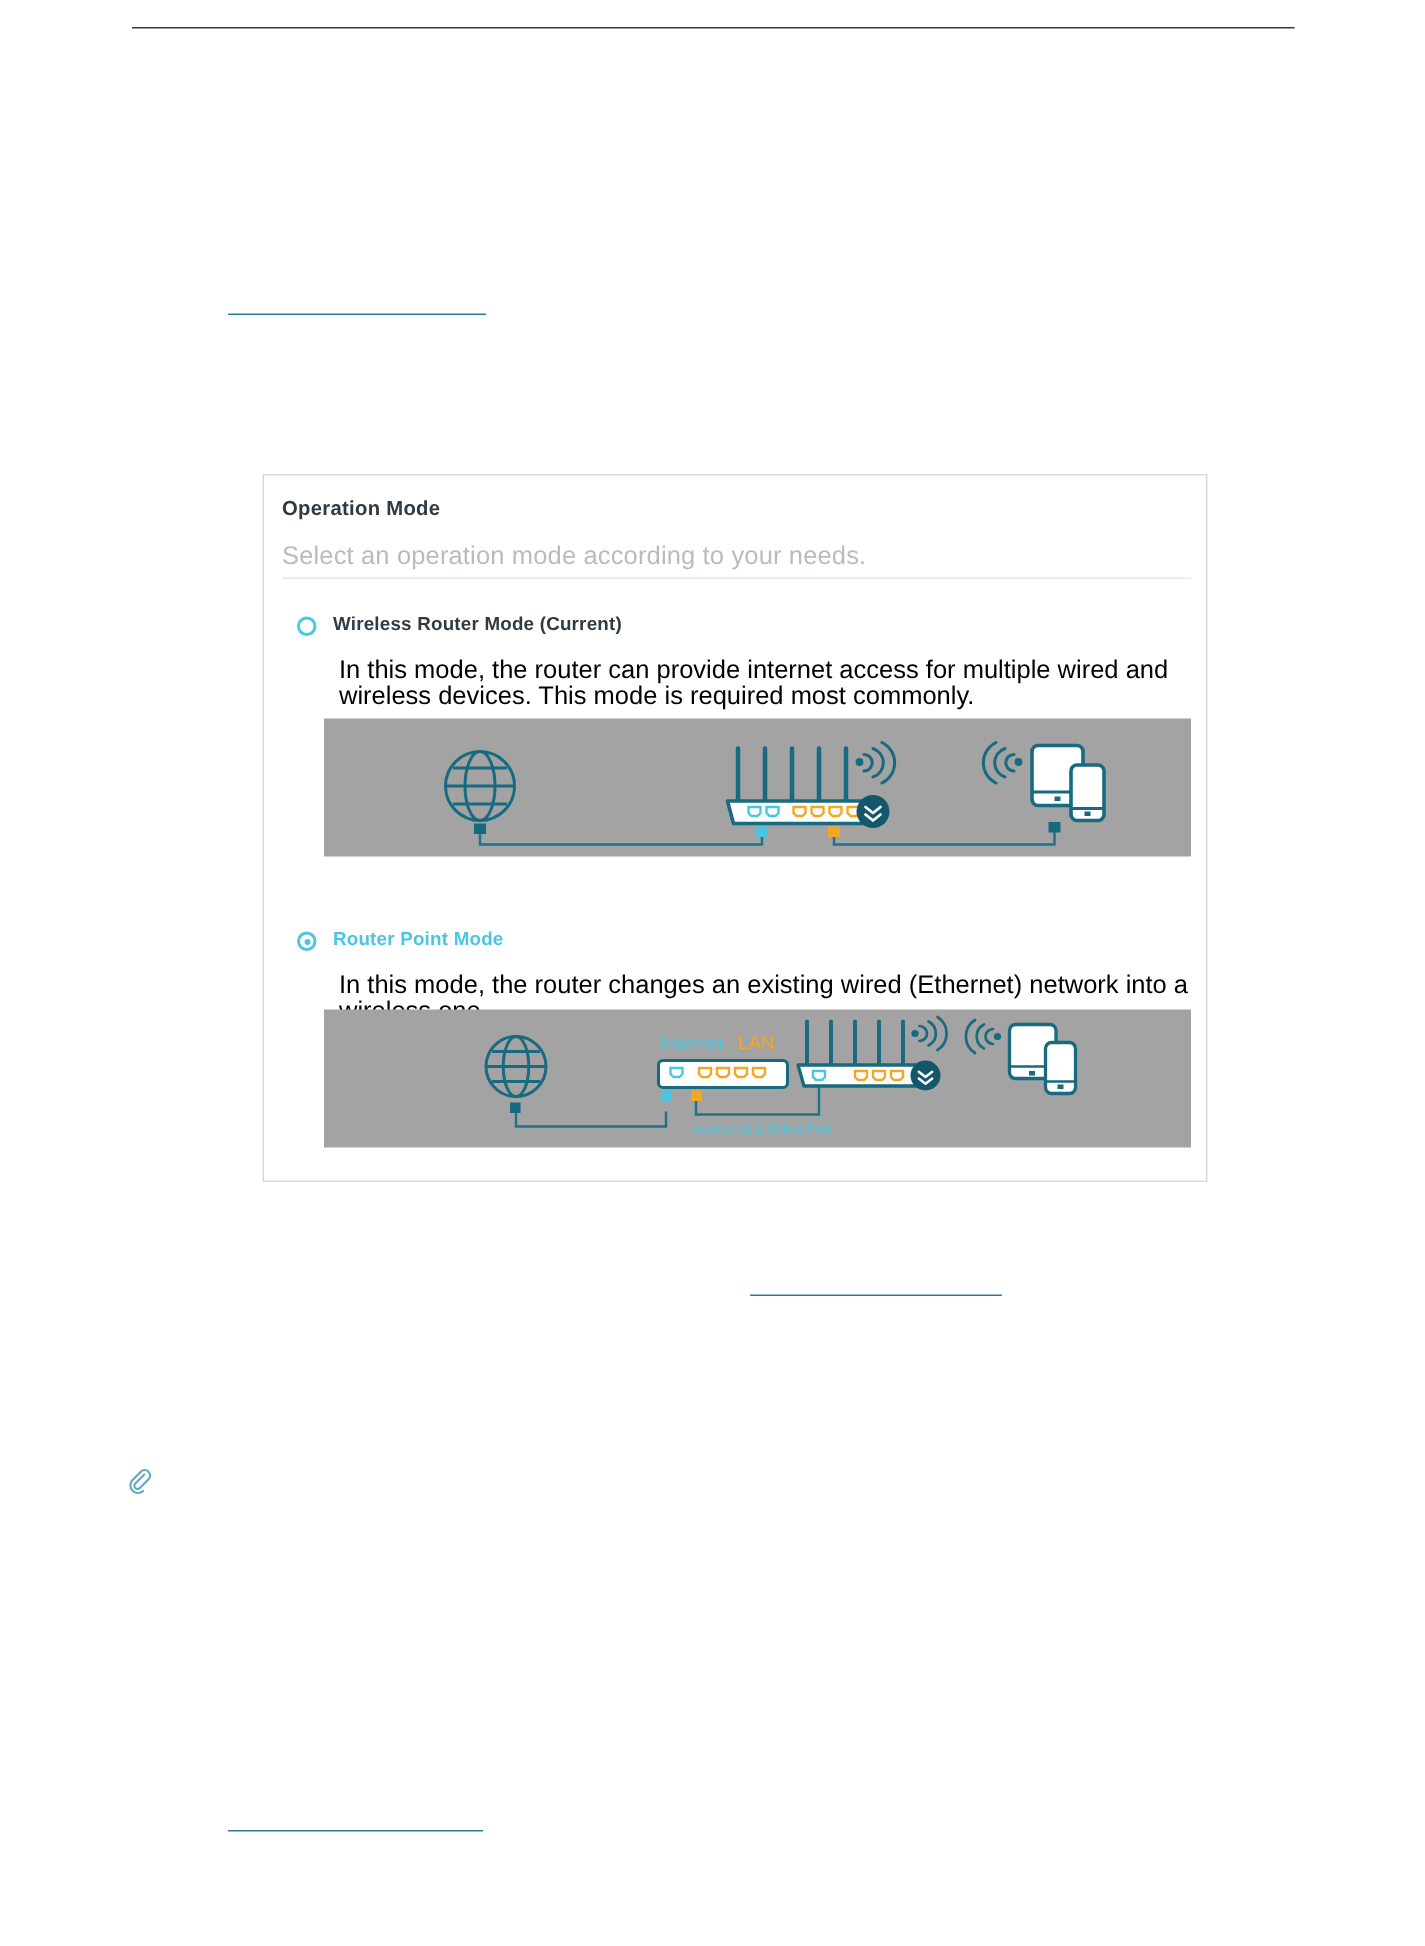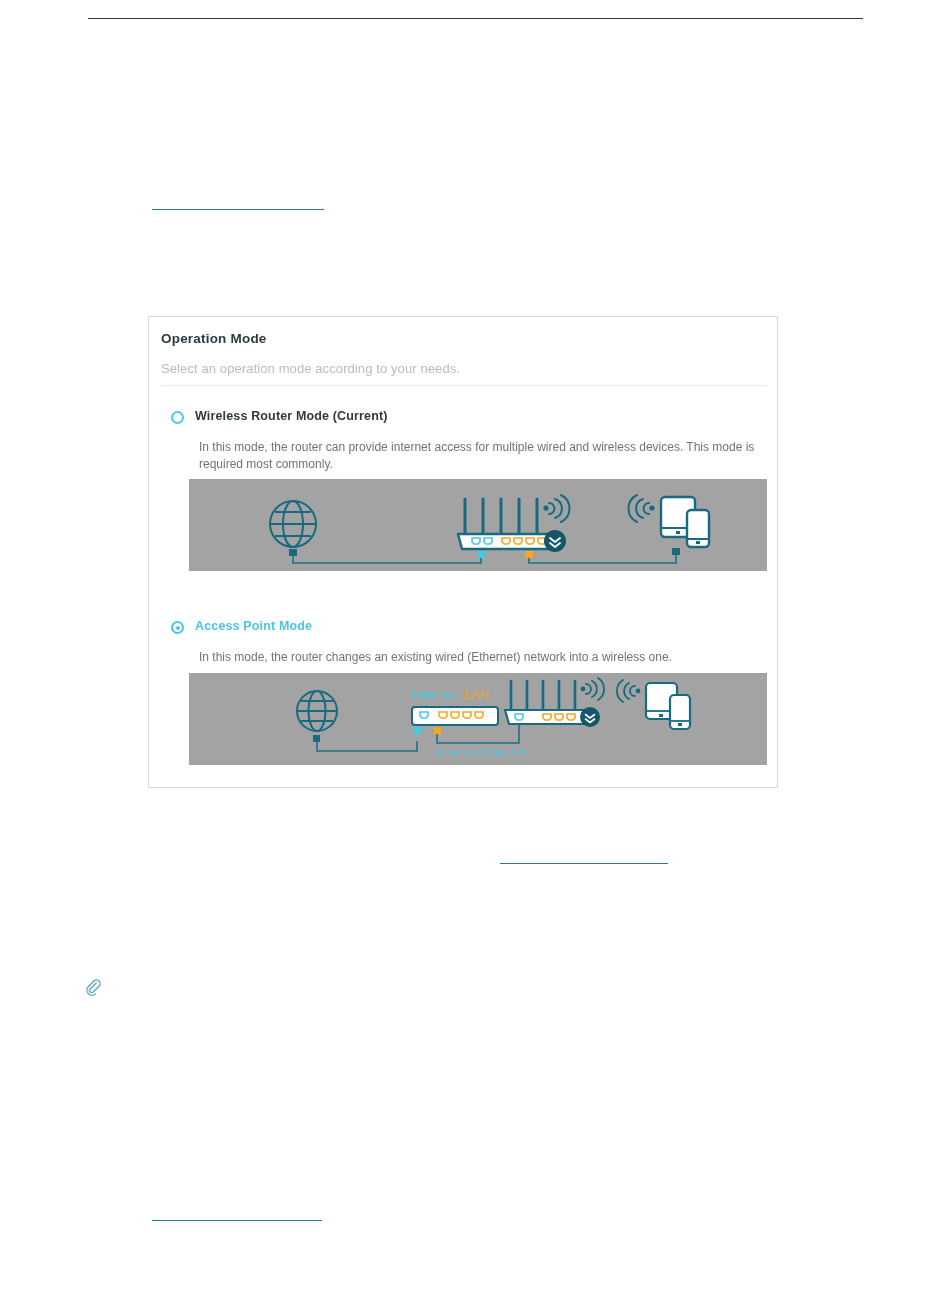--- a/index.html
+++ b/index.html
@@ -24,30 +24,30 @@
   }
   .link-1{left:152px;top:209px;width:172px;}
   .link-2{left:500px;top:863px;width:168px;}
   .link-3{left:152px;top:1220px;width:170px;}
 
   
   .clip{position:absolute;left:84px;top:978px;width:18px;height:18px;}
 
   
   .card{
-    position:absolute;left:148px;top:316px;width:630px;height:472px;
+    position:absolute;left:175px;top:316px;width:630px;height:472px;
     background:#ffffff;border:1px solid #d8dbdd;box-sizing:border-box;
   }
   .card-title{
     position:absolute;left:12px;top:14px;
     font-size:13.5px;font-weight:bold;color:#2f3a42;letter-spacing:.2px;
   }
   .card-sub{
     position:absolute;left:12px;top:44px;
-    font-size:13px;color:#b7bcc0;letter-spacing:.1px;
+    font-size:17px;color:#b7bcc0;letter-spacing:.1px;
   }
   .card-divider{
     position:absolute;left:12px;top:68px;width:606px;height:0;
     border-top:1px solid #e6e8ea;
   }
 
   
   .mode{position:absolute;left:12px;width:606px;}
   .mode-1{top:92px;}
   .mode-2{top:302px;}
@@ -65,21 +65,21 @@
   }
   .mode-label{
     position:absolute;left:34px;top:0;
     font-size:12.5px;font-weight:bold;letter-spacing:.15px;
   }
   .mode-1 .mode-label{color:#2f3a42;}
   .mode-2 .mode-label{color:#4ac6e3;}
 
   .mode-desc{
     position:absolute;left:38px;width:578px;
-    font-size:12px;line-height:16.5px;color:#737373;
+    font-size:17px;line-height:16.5px;color:#000000;
   }
   .mode-1 .mode-desc{top:30px;}
   .mode-2 .mode-desc{top:30px;}
 
   .diagram{
     position:absolute;left:28px;width:578px;
     background:#a3a3a3;
   }
   .mode-1 .diagram{top:70px;height:92px;}
   .mode-2 .diagram{top:54px;height:92px;}
@@ -181,21 +181,21 @@
           <line x1="498" y1="60" x2="520" y2="60" stroke="#176a7f" stroke-width="2"></line>
           <rect x="507" y="62" width="4" height="3" fill="#176a7f"></rect>
           <rect x="483" y="69" width="8" height="7" fill="#176a7f"></rect>
         </svg>
       </div>
     </div>
 
     <div class="mode mode-2">
       <div class="mode-head">
         <span class="radio on"></span>
-        <span class="mode-label">Access Point Mode</span>
+        <span class="mode-label">Router Point Mode</span>
       </div>
       <div class="mode-desc">In this mode, the router changes an existing wired (Ethernet) network into a wireless one.</div>
 
       <div class="diagram">
         <svg width="578" height="92" viewBox="0 0 578 92">
 
           <path d="M128 68 L128 78 L228 78 L228 68" fill="none" stroke="#1d7188" stroke-width="1.6"></path>
 
           <g stroke="#176a7f" stroke-width="2" fill="none">
             <circle cx="128" cy="38" r="20"></circle>

